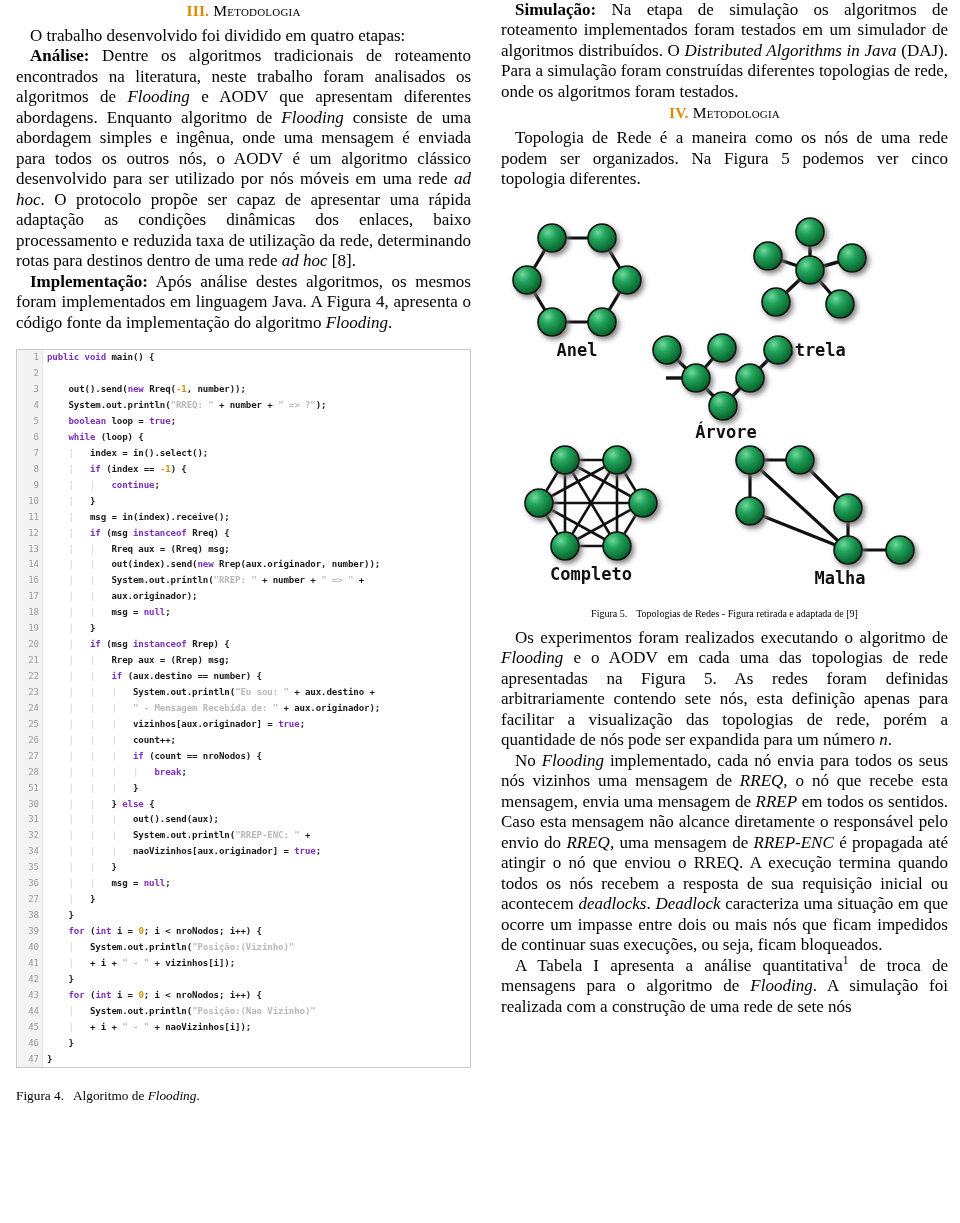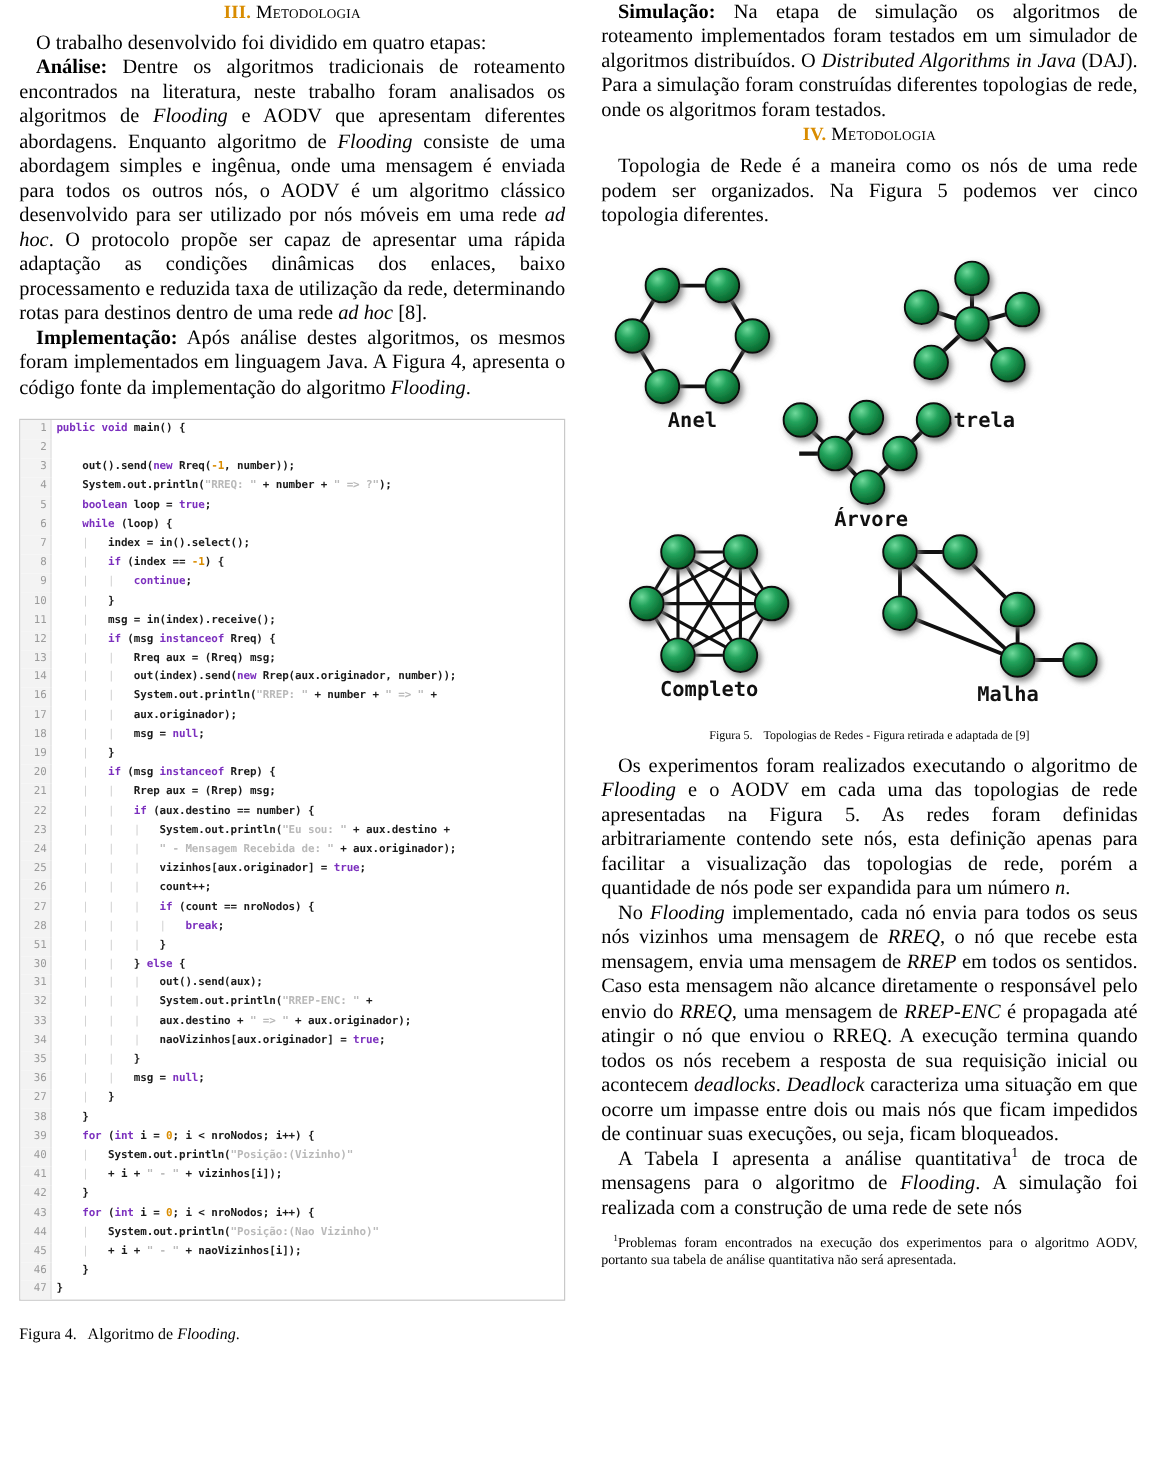--- a/index.html
+++ b/index.html
@@ -176,21 +176,20 @@
           <div class="code-row"><div class="ln">23</div><div class="code-text"><span class="guide">    |   |   |</span><span>   System.out.println(</span><span class="str">"Eu sou: "</span><span> + aux.destino +</span></div></div>
           <div class="code-row"><div class="ln">24</div><div class="code-text"><span class="guide">    |   |   |</span><span class="str">   " - Mensagem Recebida de: "</span><span> + aux.originador);</span></div></div>
           <div class="code-row"><div class="ln">25</div><div class="code-text"><span class="guide">    |   |   |</span><span>   vizinhos[aux.originador] = </span><span class="kw">true</span><span>;</span></div></div>
           <div class="code-row"><div class="ln">26</div><div class="code-text"><span class="guide">    |   |   |</span><span>   count++;</span></div></div>
           <div class="code-row"><div class="ln">27</div><div class="code-text"><span class="guide">    |   |   |</span><span>   </span><span class="kw">if </span><span>(count == nroNodos) {</span></div></div>
           <div class="code-row"><div class="ln">28</div><div class="code-text"><span class="guide">    |   |   |   |</span><span>   </span><span class="kw">break</span><span>;</span></div></div>
           <div class="code-row"><div class="ln">51</div><div class="code-text"><span class="guide">    |   |   |</span><span>   }</span></div></div>
           <div class="code-row"><div class="ln">30</div><div class="code-text"><span class="guide">    |   |</span><span>   } </span><span class="kw">else </span><span>{</span></div></div>
           <div class="code-row"><div class="ln">31</div><div class="code-text"><span class="guide">    |   |   |</span><span>   out().send(aux);</span></div></div>
           <div class="code-row"><div class="ln">32</div><div class="code-text"><span class="guide">    |   |   |</span><span>   System.out.println(</span><span class="str">"RREP-ENC: "</span><span> +</span></div></div>
-          <div class="code-row"><div class="ln">33</div><div class="code-text"><span class="guide">    |   |   |</span><span>   aux.destino + </span><span class="str">" =&gt; "</span><span> + aux.originador);</span></div></div>
           <div class="code-row"><div class="ln">34</div><div class="code-text"><span class="guide">    |   |   |</span><span>   naoVizinhos[aux.originador] = </span><span class="kw">true</span><span>;</span></div></div>
           <div class="code-row"><div class="ln">35</div><div class="code-text"><span class="guide">    |   |</span><span>   }</span></div></div>
           <div class="code-row"><div class="ln">36</div><div class="code-text"><span class="guide">    |   |</span><span>   msg = </span><span class="kw">null</span><span>;</span></div></div>
           <div class="code-row"><div class="ln">27</div><div class="code-text"><span class="guide">    |</span><span>   }</span></div></div>
           <div class="code-row"><div class="ln">38</div><div class="code-text"><span>    }</span></div></div>
           <div class="code-row"><div class="ln">39</div><div class="code-text"><span>    </span><span class="kw">for </span><span>(</span><span class="kw">int </span><span>i = </span><span class="num">0</span><span>; i &lt; nroNodos; i++) {</span></div></div>
           <div class="code-row"><div class="ln">40</div><div class="code-text"><span class="guide">    |</span><span>   System.out.println(</span><span class="str">"Posição:(Vizinho)"</span></div></div>
           <div class="code-row"><div class="ln">41</div><div class="code-text"><span class="guide">    |</span><span>   + i + </span><span class="str">" - "</span><span> + vizinhos[i]);</span></div></div>
           <div class="code-row"><div class="ln">42</div><div class="code-text"><span>    }</span></div></div>
           <div class="code-row"><div class="ln">43</div><div class="code-text"><span>    </span><span class="kw">for </span><span>(</span><span class="kw">int </span><span>i = </span><span class="num">0</span><span>; i &lt; nroNodos; i++) {</span></div></div>
@@ -356,21 +355,15 @@
     </p>
 
     <p class="body">
       <span>No </span><span class="it">Flooding</span><span> implementado, cada nó envia para todos os seus nós vizinhos uma mensagem de </span><span class="it">RREQ</span><span>, o nó que recebe esta mensagem, envia uma mensagem de </span><span class="it">RREP</span><span> em todos os sentidos. Caso esta mensagem não alcance diretamente o responsável pelo envio do </span><span class="it">RREQ</span><span>, uma mensagem de </span><span class="it">RREP-ENC</span><span> é propagada até atingir o nó que enviou o RREQ. A execução termina quando todos os nós recebem a resposta de sua requisição inicial ou acontecem </span><span class="it">deadlocks</span><span>. </span><span class="it">Deadlock</span><span> caracteriza uma situação em que ocorre um impasse entre dois ou mais nós que ficam impedidos de continuar suas execuções, ou seja, ficam bloqueados.</span>
     </p>
 
     <p class="body">
       <span>A Tabela I apresenta a análise quantitativa</span><sup>1</sup><span> de troca de mensagens para o algoritmo de </span><span class="it">Flooding</span><span>. A simulação foi realizada com a construção de uma rede de sete nós</span>
     </p>
 
-    <div class="footnote-area">
-
-      <p class="footnote">
-        <sup>1</sup><span>Problemas foram encontrados na execução dos experimentos para o algoritmo AODV, portanto sua tabela de análise quantitativa não será apresentada.</span>
-      </p>
-    </div>
 
   </div>
 </div>
 
 </body></html>

